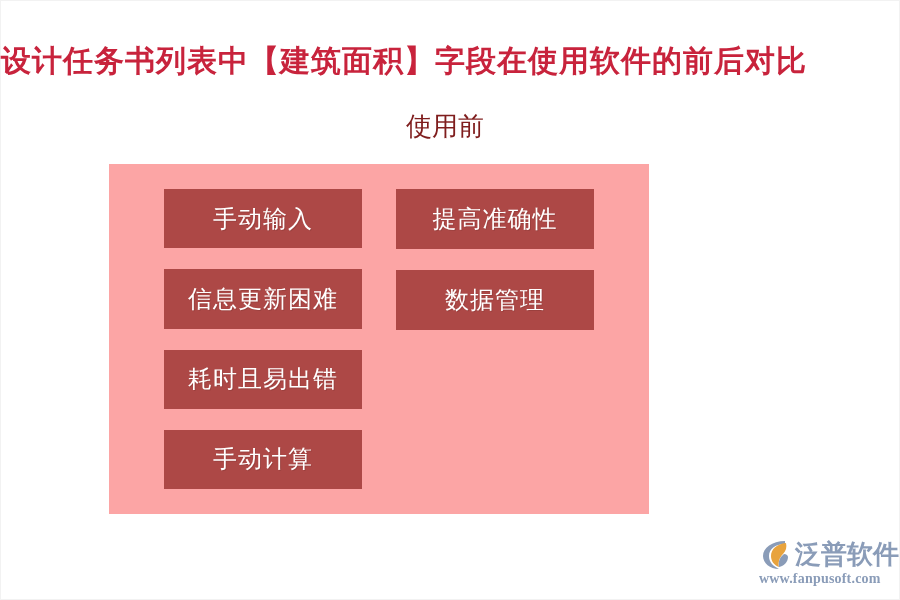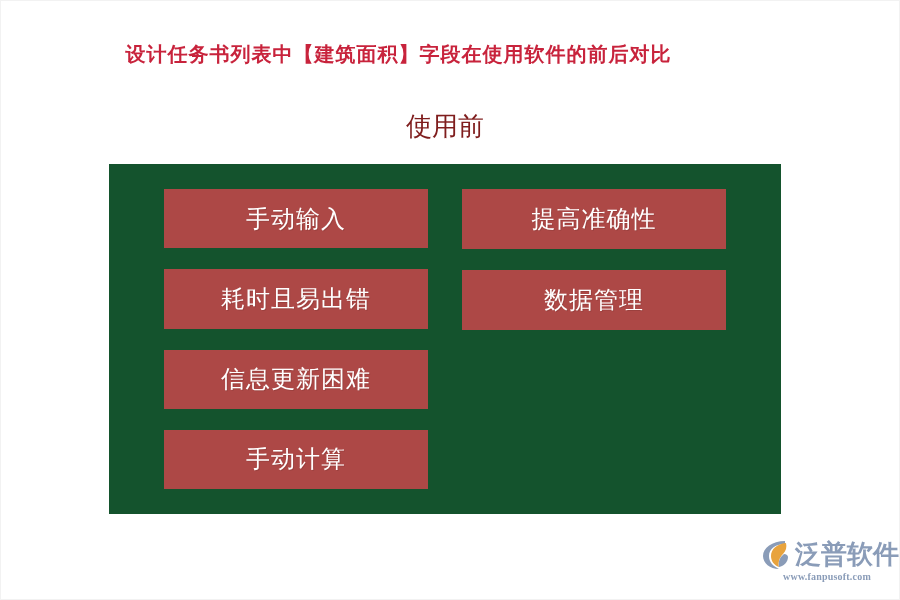--- a/index.html
+++ b/index.html
@@ -23,21 +23,21 @@
     background: #ffffff;
   }
 
   
   .title {
     position: absolute;
     left: 0;
     top: 40px;
     width: 795px;
     text-align: center;
-    font-size: 20px;
+    font-size: 30px;
     font-weight: bold;
     letter-spacing: 1px;
     color: #c8233c;
     white-space: nowrap;
     font-family: "Liberation Serif", "DejaVu Serif", serif;
   }
 
   
   .col-headers {
     position: absolute;
@@ -54,23 +54,23 @@
     color: #7f1d1d;
     line-height: 40px;
     font-family: "Liberation Serif", "DejaVu Serif", serif;
   }
 
   
   .panel {
     position: absolute;
     left: 108px;
     top: 163px;
-    width: 672px;
+    width: 540px;
     height: 350px;
-    background: #14532d;
+    background: #fca5a5;
     box-sizing: border-box;
     padding: 25px 55px;
     display: flex;
     gap: 34px;
   }
   .column {
     flex: 1 1 0;
     display: flex;
     flex-direction: column;
     gap: 21px;
@@ -110,47 +110,46 @@
   .logo-name {
     font-size: 26px;
     font-weight: bold;
     color: #8a9cb8;
     letter-spacing: 0px;
     line-height: 34px;
     font-family: Liberation Serif, serif;
     white-space: nowrap;
   }
   .logo-url {
-    font-size: 10px;
+    font-size: 14px;
     font-weight: bold;
     color: #8a9cb8;
     letter-spacing: 0.2px;
-    text-align: center;
     margin-top: -2px;
     font-family: "Liberation Serif", "DejaVu Serif", serif;
     white-space: nowrap;
   }
 </style>
 </head>
 <body>
 
 <div id="page">
 
   <div class="title">设计任务书列表中【建筑面积】字段在使用软件的前后对比</div>
 
   <div class="col-headers">
     <div class="col-header">使用前</div>
   </div>
 
   <div class="panel">
 
     <div class="column">
       <div class="box">手动输入</div>
+      <div class="box">信息更新困难</div>
       <div class="box">耗时且易出错</div>
-      <div class="box">信息更新困难</div>
       <div class="box">手动计算</div>
     </div>
 
     <div class="column">
       <div class="box">提高准确性</div>
       <div class="box">数据管理</div>
     </div>
 
   </div>
 

